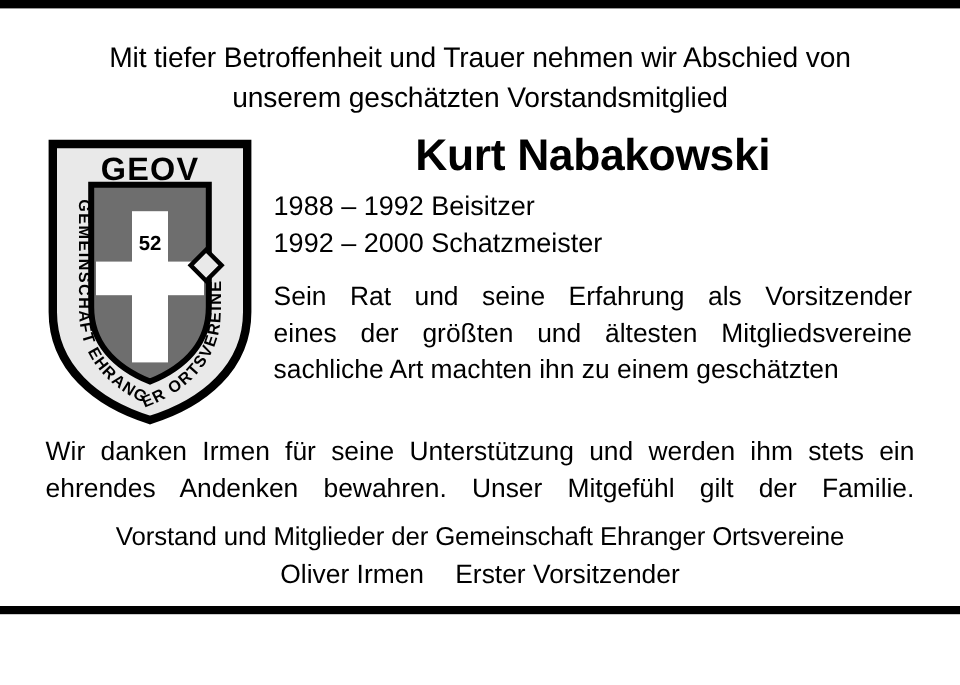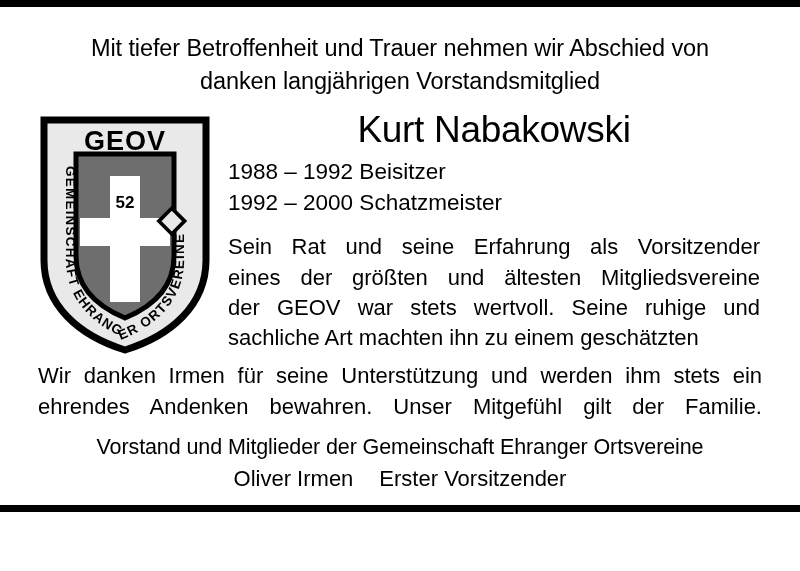--- a/index.html
+++ b/index.html
@@ -52,21 +52,21 @@
     display: block;
   }
   .right-col {
     flex: 1 1 auto;
     padding-left: 6px;
     padding-right: 4px;
   }
   .name {
     text-align: center;
     font-size: 37px;
-    font-weight: normal;
+    font-weight: bold;
     letter-spacing: -0.3px;
     margin: 6px 0 6px 0;
     line-height: 1.1;
   }
   .roles {
     text-align: left;
     font-size: 22.5px;
     line-height: 1.38;
     margin-bottom: 14px;
   }
@@ -126,21 +126,21 @@
   }
 </style>
 </head>
 <body>
 
 <div class="obituary">
   <div class="inner">
 
     <div class="lead">
       <span class="l1">Mit tiefer Betroffenheit und Trauer nehmen wir Abschied von</span>
-      <span class="l2">danken langjährigen Vorstandsmitglied</span>
+      <span class="l2">unserem geschätzten Vorstandsmitglied</span>
     </div>
 
     <div class="mid">
 
       <div class="crest-wrap">
         <svg class="crest" viewBox="0 0 178 248">
 
           <path d="M8 10 L170 10 L170 150 C170 196 134 226 89 240 C44 226 8 196 8 150 Z" fill="#e9e9e9" stroke="#000000" stroke-width="7"></path>
 
           <path d="M40 44 L138 44 L138 146 C138 176 118 196 89 208 C60 196 40 176 40 146 Z" fill="#6e6e6e" stroke="#000000" stroke-width="5"></path>
@@ -165,21 +165,20 @@
 
       <div class="right-col">
         <div class="name">Kurt Nabakowski</div>
         <div class="roles">
           <span>1988 – 1992 Beisitzer</span>
           <span>1992 – 2000 Schatzmeister</span>
         </div>
         <div class="para-just">
           <span class="ln">Sein Rat und seine Erfahrung als Vorsitzender</span>
           <span class="ln">eines der größten und ältesten Mitgliedsvereine</span>
-          <span class="ln">der GEOV war stets wertvoll. Seine ruhige und</span>
           <span class="ln last">sachliche Art machten ihn zu einem geschätzten</span>
         </div>
       </div>
 
     </div>
 
     <div class="wide-lines">
       <span class="ln">Wir danken Irmen für seine Unterstützung und werden ihm stets ein</span>
       <span class="ln">ehrendes Andenken bewahren. Unser Mitgefühl gilt der Familie.</span>
     </div>

